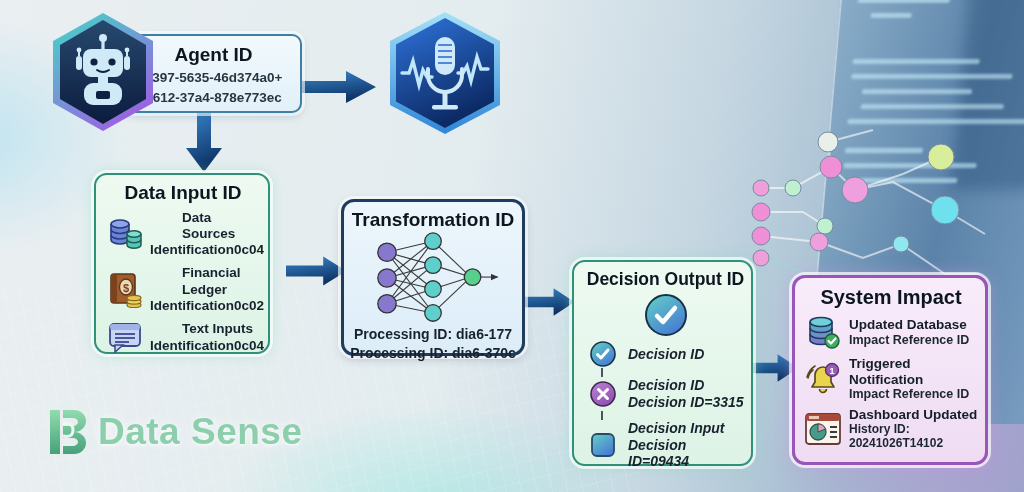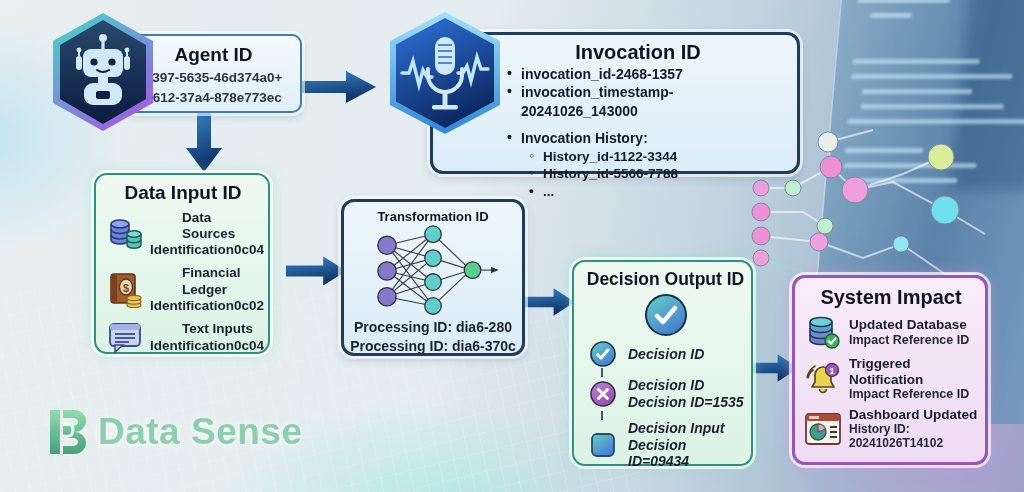--- a/index.html
+++ b/index.html
@@ -55,21 +55,21 @@
   .gap-top{margin-top:9px;}
   
   .data-input-box{left:94px;top:173px;width:176px;height:181px;padding:8px 8px 6px 10px;}
   .data-input-box .box-title{font-size:19px;margin-bottom:6px;}
   .icon-row{display:grid;grid-template-columns:38px 1fr;align-items:center;column-gap:6px;margin-bottom:7px;}
   .icon-cell{display:flex;align-items:center;justify-content:center;}
   .row-l1{font-size:13.5px;font-weight:600;color:#18222e;line-height:1.2;padding-left:32px;}
   .row-l2{font-size:13.5px;font-weight:600;color:#18222e;line-height:1.2;}
   
   .transformation-box{left:341px;top:199px;width:184px;height:157px;padding-top:8px;text-align:center;}
-  .transformation-box .box-title{font-size:13px;}
+  .transformation-box .box-title{font-size:19px;}
   .proc-lines{font-size:14px;font-weight:600;color:#18222e;line-height:1.3;margin-top:1px;}
   
   .decision-box{left:572px;top:260px;width:181px;height:206px;padding:8px 6px 6px 12px;}
   .decision-box .box-title{font-size:17.5px;}
   .big-check{display:flex;justify-content:center;margin:3px 0 2px 0;}
   .dec-row{display:grid;grid-template-columns:34px 1fr;align-items:center;column-gap:8px;}
   .dec-connector{height:9px;border-left:2px dashed #4a5560;margin-left:15px;}
   .dec-l1{font-size:14px;font-weight:600;line-height:1.2;color:#18222e;font-style:italic;}
   
   .system-box{left:792px;top:275px;width:196px;height:190px;padding:8px 6px 4px 8px;}
@@ -209,33 +209,20 @@
     </g>
     <g fill="#0e2142">
       <circle cx="44" cy="50" r="3.6"></circle>
         <circle cx="62" cy="50" r="3.6"></circle>
       <rect x="46" y="79" width="14" height="8" rx="2"></rect>
     </g>
     <path d="M47,58 q6,4 12,0" stroke="#0e2142" stroke-width="2" fill="none" stroke-linecap="round"></path>
     <path d="M29,40 L29,44 M77,40 L77,44" stroke="#cfe9f7" stroke-width="2"></path>
   </svg>
 
-  <div class="node-box blue-box invocation-box">
-    <div class="box-title">Invocation ID</div>
-    <ul class="inv-list">
-      <li class="disc">invocation_id-2468-1357</li>
-      <li class="disc">invocation_timestamp-20241026_143000</li>
-      <li class="disc gap-top">Invocation History:</li>
-    </ul>
-    <ul class="inv-sub">
-      <li class="circ">History_id-1122-3344</li>
-      <li class="circ">History_id-5566-7788</li>
-      <li class="disc">...</li>
-    </ul>
-  </div>
   <svg class="hexagon" style="left:386px;top:11px" width="118" height="124" viewBox="0 0 118 124">
     <polygon points="59,1 114,30 114,94 59,123 4,94 4,30" fill="url(#gHexCyan)"></polygon>
     <polygon points="59,7 108,33.5 108,90.5 59,117 10,90.5 10,33.5" fill="url(#gHexBlue)"></polygon>
     <g stroke="#bfe6fa" stroke-width="3.4" fill="none" stroke-linecap="round">
       <path d="M16,62 l7,0 4,-12 6,24 4,-15 4,7 5,0"></path>
       <path d="M72,62 l5,0 4,-7 4,15 6,-24 4,12 7,0"></path>
     </g>
     <rect x="49" y="26" width="20" height="38" rx="10" fill="#cfe9fa"></rect>
     <g stroke="#2f6fd4" stroke-width="1.6">
       <line x1="52" y1="34" x2="66" y2="34"></line>
@@ -340,21 +327,21 @@
         <circle cx="25" cy="22" r="10" fill="#8678cc"></circle>
           <circle cx="25" cy="50" r="10" fill="#8678cc"></circle>
         <circle cx="25" cy="78" r="10" fill="#8678cc"></circle>
         <circle cx="75" cy="10" r="9" fill="#5ecfca"></circle>
           <circle cx="75" cy="36" r="9" fill="#5ecfca"></circle>
         <circle cx="75" cy="62" r="9" fill="#5ecfca"></circle>
           <circle cx="75" cy="88" r="9" fill="#5ecfca"></circle>
         <circle cx="118" cy="49" r="9" fill="#57d08e"></circle>
       </g>
     </svg>
-    <div class="proc-lines">Processing ID: dia6-280</div>
+    <div class="proc-lines">Processing ID: dia6-177</div>
     <div class="proc-lines">Processing ID: dia6-370c</div>
   </div>
 
   <div class="node-box green-box decision-box">
     <div class="box-title">Decision Output ID</div>
     <div class="big-check">
       <svg width="46" height="46" viewBox="0 0 46 46">
         <circle cx="23" cy="23" r="20" fill="url(#gTealBlue)" stroke="#16324a" stroke-width="2"></circle>
         <path d="M14,24 l6,6 l12,-14" stroke="#fff" stroke-width="4.5" fill="none" stroke-linecap="round" stroke-linejoin="round"></path>
       </svg>
@@ -371,21 +358,21 @@
     <div class="dec-connector"></div>
     <div class="dec-row">
       <span class="icon-cell">
         <svg width="28" height="28" viewBox="0 0 28 28">
           <circle cx="14" cy="14" r="12" fill="url(#gPurple)" stroke="#3f2650" stroke-width="1.6"></circle>
           <path d="M9.5,9.5 l9,9 M18.5,9.5 l-9,9" stroke="#fff" stroke-width="3" stroke-linecap="round"></path>
         </svg>
       </span>
       <span>
         <div class="dec-l1">Decision ID</div>
-        <div class="dec-l1">Decision ID=1535</div>
+        <div class="dec-l1">Decision ID=3315</div>
       </span>
     </div>
     <div class="dec-connector"></div>
     <div class="dec-row">
       <span class="icon-cell">
         <svg width="28" height="28" viewBox="0 0 28 28">
           <rect x="3" y="3" width="22" height="22" rx="5" fill="url(#gTealBlue)" stroke="#2a4a6a" stroke-width="1.8"></rect>
         </svg>
       </span>
       <span>

